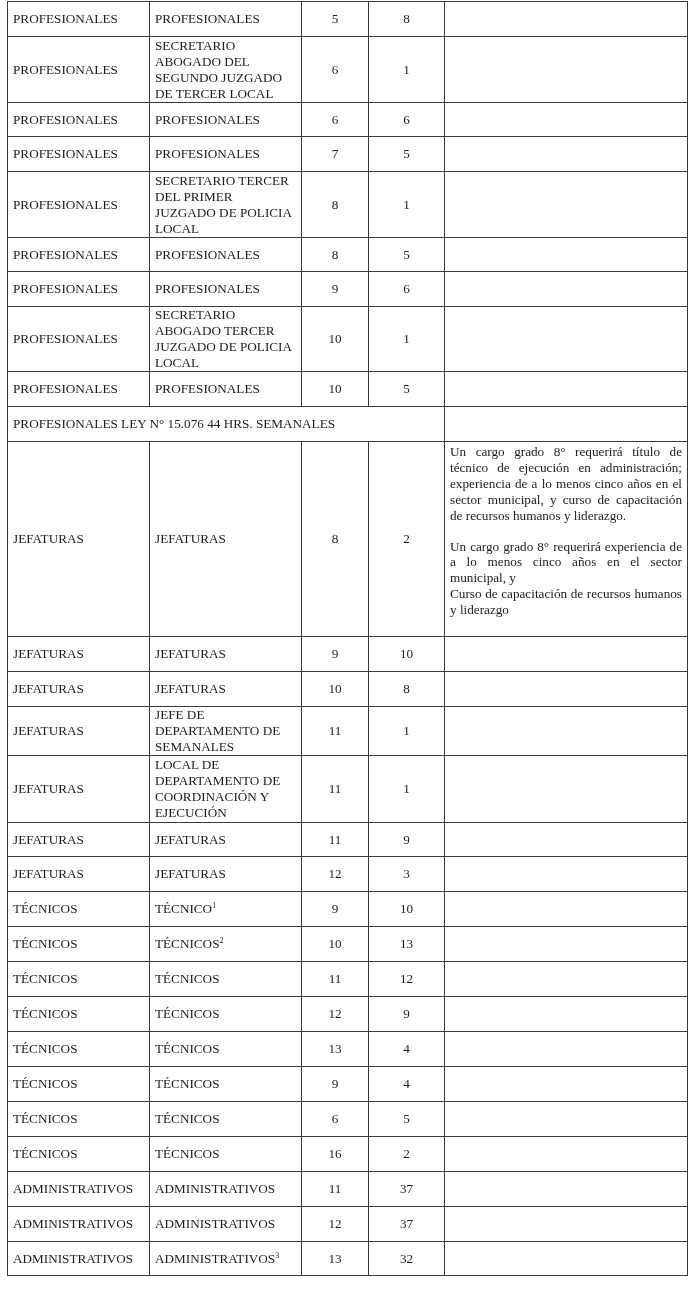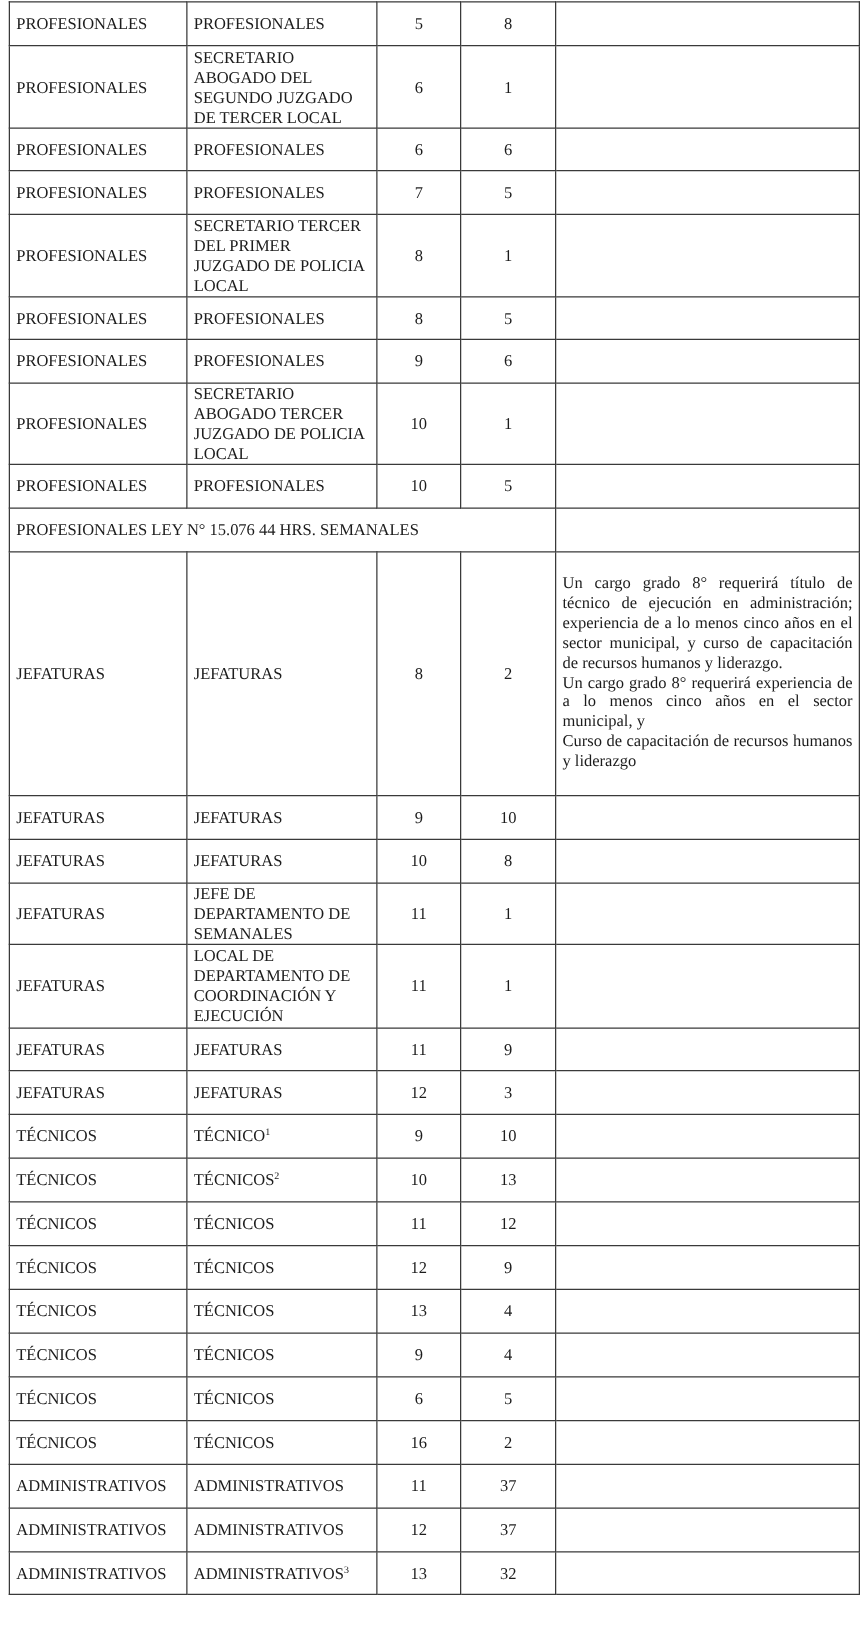--- a/index.html
+++ b/index.html
@@ -7,23 +7,23 @@
          font-family: "Liberation Serif", "DejaVu Serif", serif; color: #1c1c1c; }
   table { position: absolute; left: 7px; top: 1px; width: 677px;
           border-collapse: collapse; table-layout: fixed; }
   td { border: 1px solid #3a3a3a; font-size: 13.2px; line-height: 16px;
        padding: 0 5px; vertical-align: middle; }
   td.c1 { width: 131px; }
   td.c2 { width: 141px; }
   td.c3 { width: 56px; text-align: center; }
   td.c4 { width: 65px; text-align: center; }
   td.c5 { width: 232px; }
-  td.note { text-align: justify; vertical-align: top; padding-top: 16px; line-height: 15.9px; }
+  td.note { text-align: justify; vertical-align: top; padding-top: 2px; line-height: 15.9px; }
   td.note p { margin: 0; }
-  td.note p + p { }
+  td.note p + p { margin-top: 15px; }
   sup { font-size: 8px; line-height: 0; vertical-align: 5px; }
 </style>
 </head>
 <body>
 
 <table>
   <tbody id="tbody">
       <tr style="height: 35px;">
         <td class="c1">PROFESIONALES</td>
         <td class="c2">PROFESIONALES</td>

